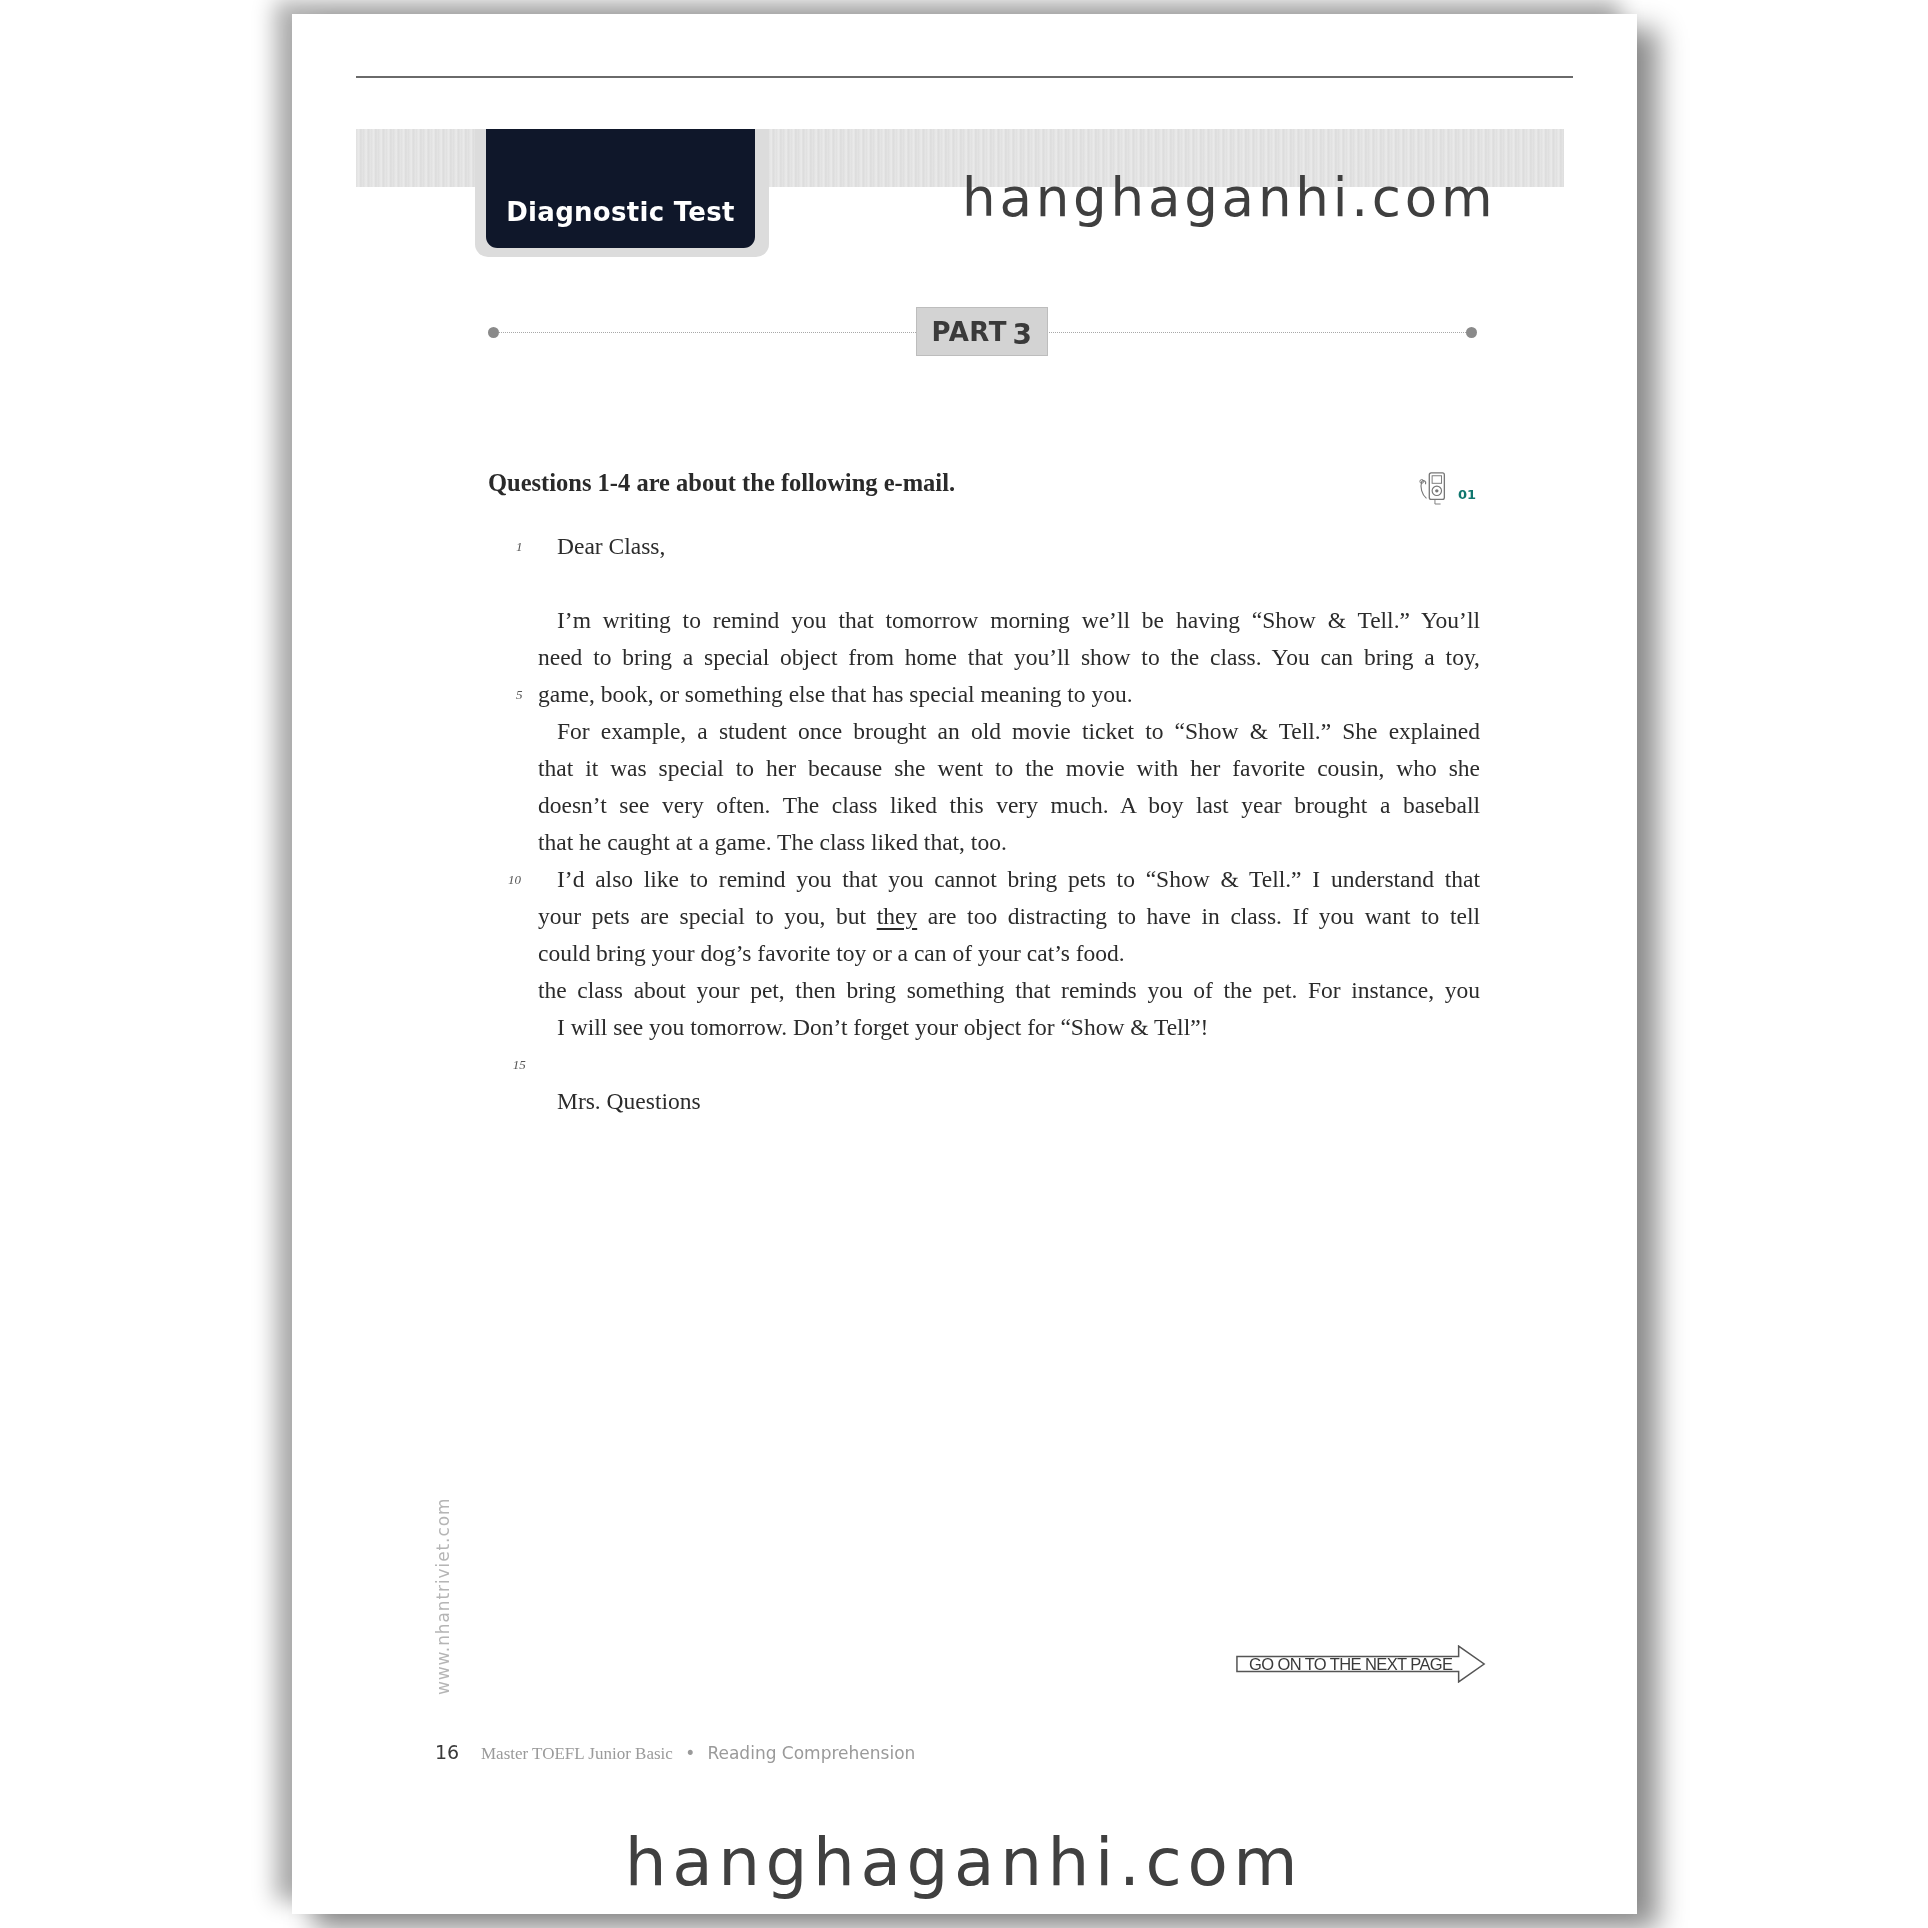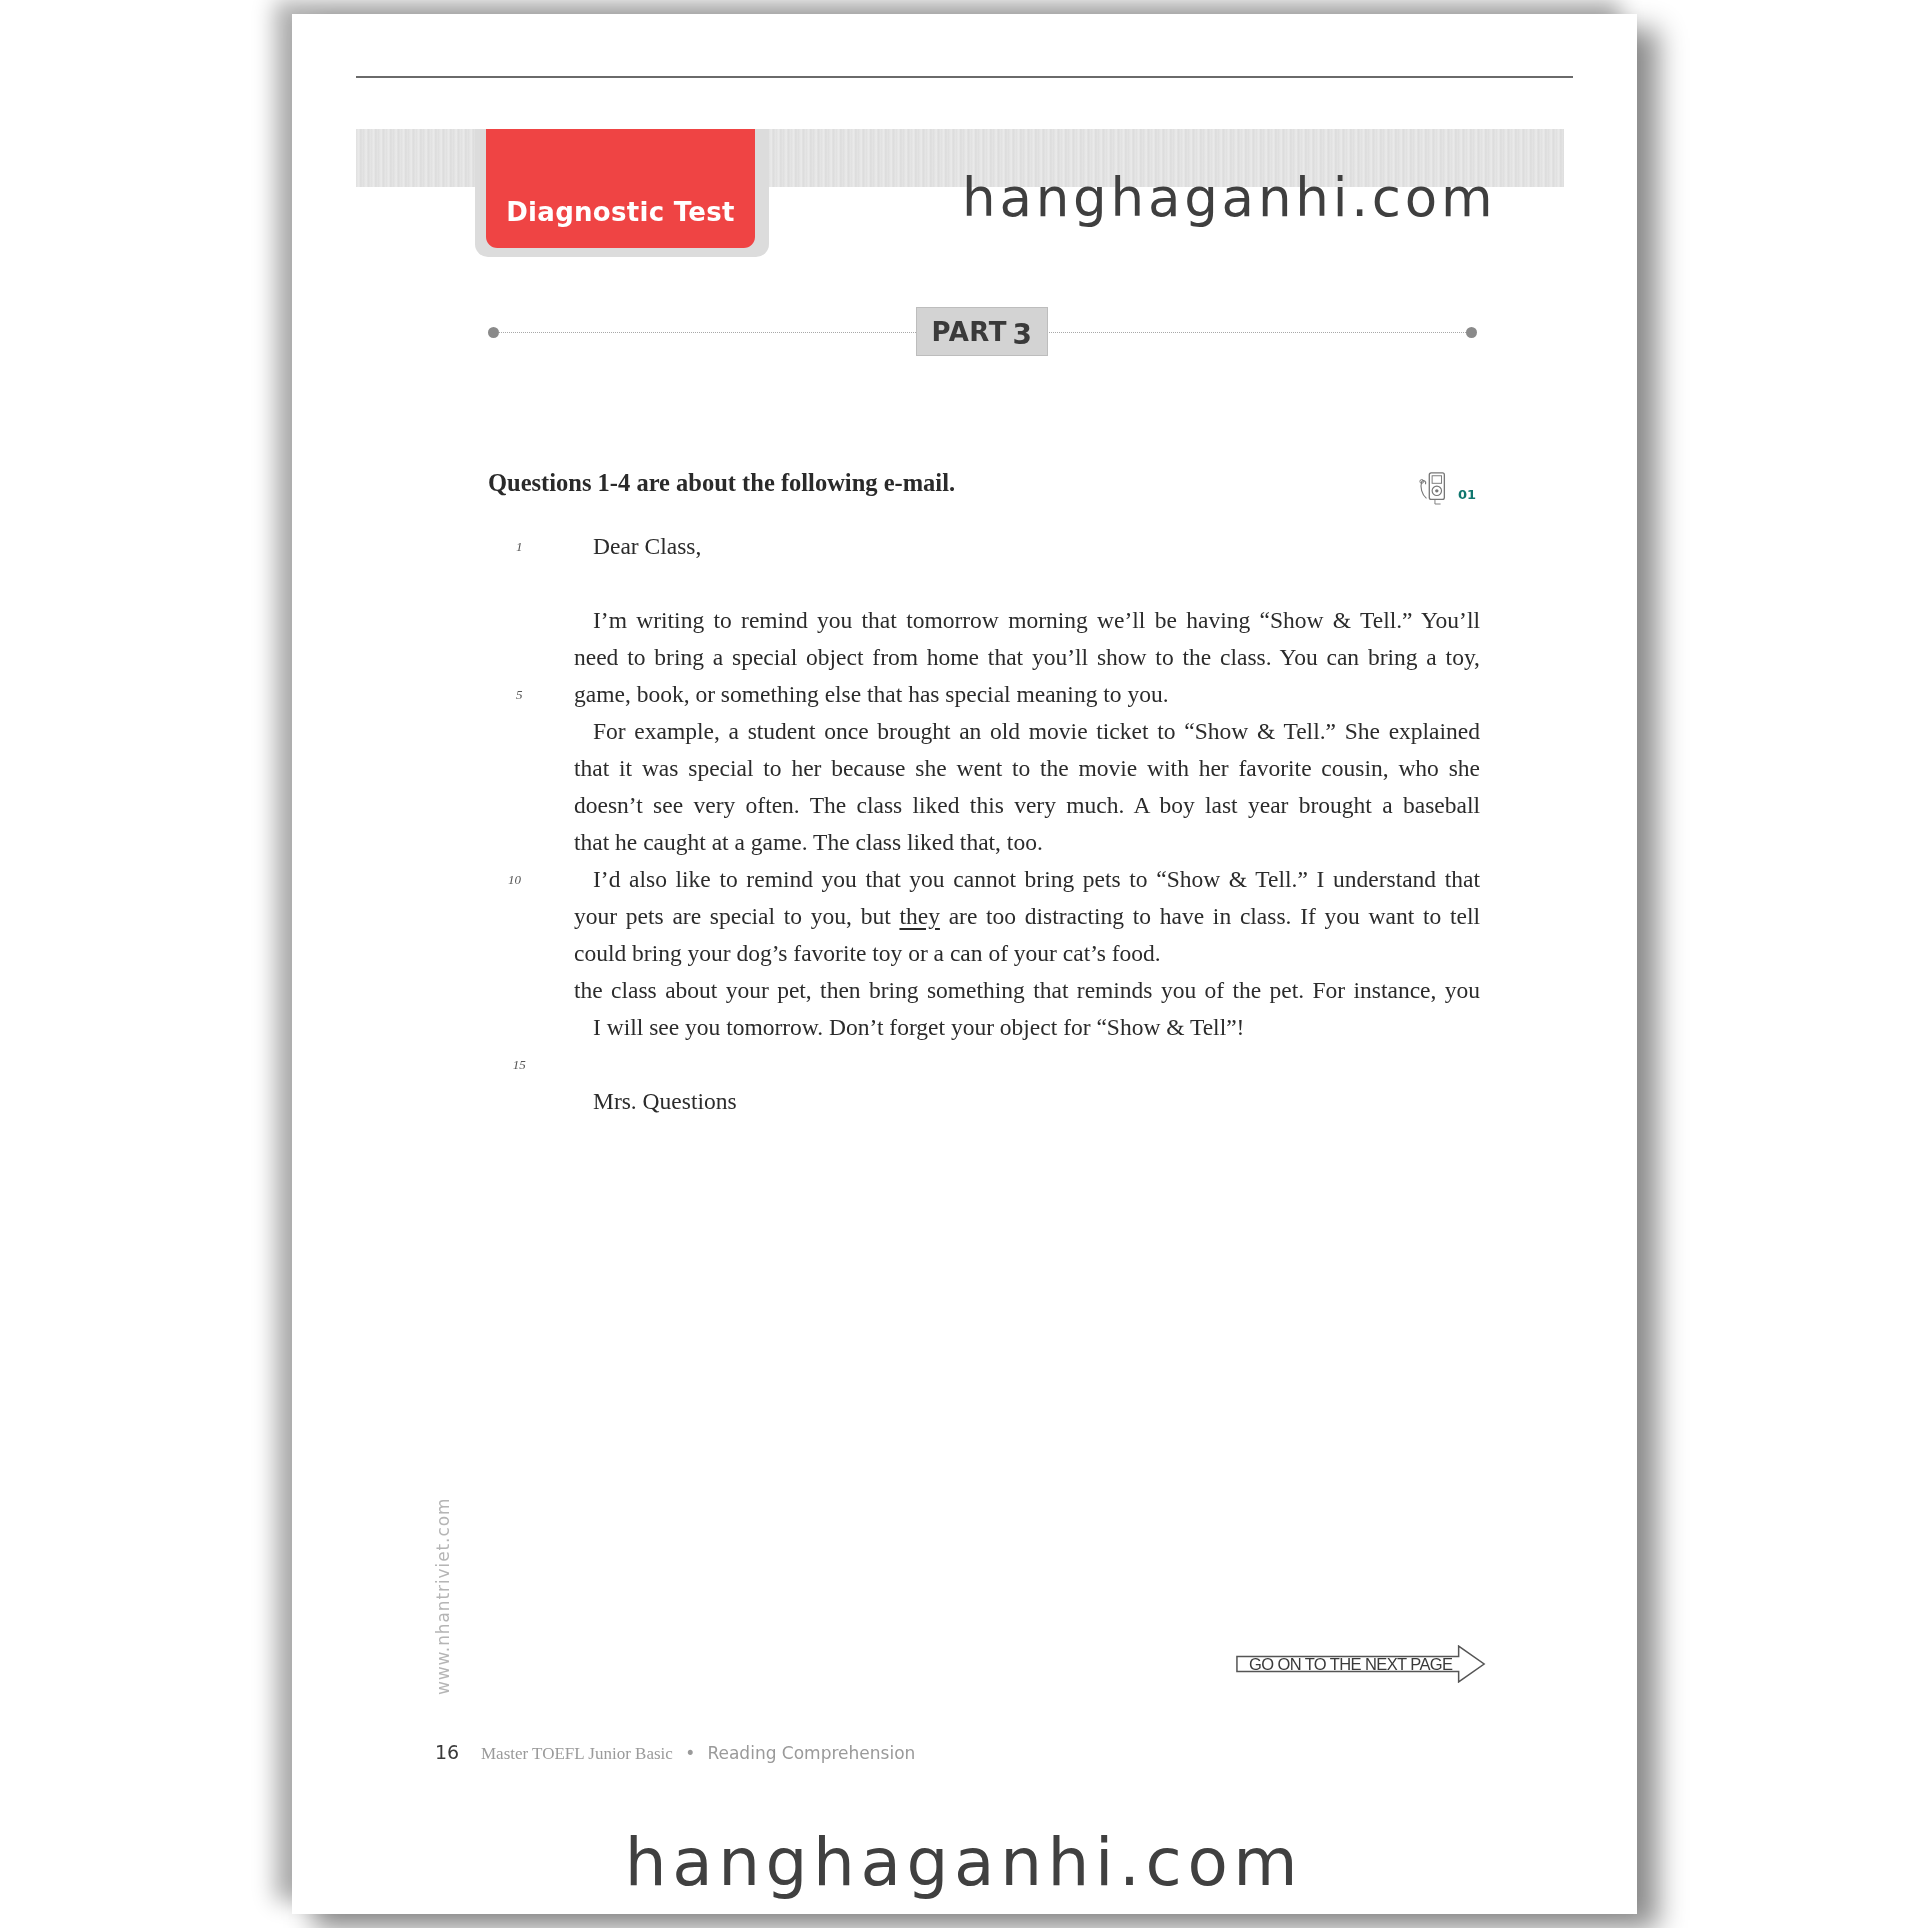--- a/index.html
+++ b/index.html
@@ -18,21 +18,21 @@
     position: absolute; left: 64px; top: 115px; width: 1208px; height: 58px;
     background: repeating-linear-gradient(90deg, #dcdcdc 0px, #e8e8e8 2.8px, #d8d8d8 4.7px, #e4e4e4 7.5px);
     opacity: 0.9;
   }
   .header-tab-shadow {
     position: absolute; left: 183px; top: 115px; width: 294px; height: 128px;
     background: #dcdcdc; border-radius: 0 0 13px 13px;
   }
   .header-tab {
     position: absolute; left: 194px; top: 115px; width: 269px; height: 119px;
-    background: #ef4444; border-radius: 0 0 11.3px 11.3px;
+    background: #0f172a; border-radius: 0 0 11.3px 11.3px;
   }
   .header-tab-label {
     position: absolute; left: 0; right: 0; bottom: 21px; text-align: center;
     color: #ffffff; font-family: "DejaVu Sans", sans-serif; font-weight: bold; font-size: 26px; letter-spacing: 0.3px;
   }
   .watermark-top {
     position: absolute; left: 670px; top: 153px;
     font-family: "DejaVu Sans", sans-serif; font-size: 53px; color: #3f3f3f; letter-spacing: 3.8px; white-space: nowrap;
   }
   .part-divider {
@@ -66,21 +66,21 @@
   .audio-track {
     position: absolute; left: 1166px; top: 473px;
     font-family: "DejaVu Sans", sans-serif; font-weight: bold; font-size: 13px; color: #0f766e;
   }
   .passage {
     position: absolute; left: 246px; top: 514px; width: 942px;
     font-family: "Liberation Serif", serif; font-size: 23.5px; color: #2b2b2b; line-height: 37px;
   }
   .pline { position: relative; height: 37px; white-space: nowrap; }
   .pline.justify { text-align: justify; text-align-last: justify; white-space: normal; }
-  .pline .txt { display: block; margin-left: 36px; }
+  .pline .txt { display: block; }
   .pline.indent .txt { padding-left: 19px; }
   .pline.salute .txt { padding-left: 19px; }
   .lnum {
     position: absolute; left: -30px; top: 0; width: 22.6px; text-align: center;
     font-family: "Liberation Serif", serif; font-style: italic; font-size: 13px; color: #555;
   }
   .underline-word { text-decoration: underline; text-underline-offset: 3.8px; }
   .next-page {
     position: absolute; left: 944px; top: 1631px; width: 250px; height: 38px;
   }

